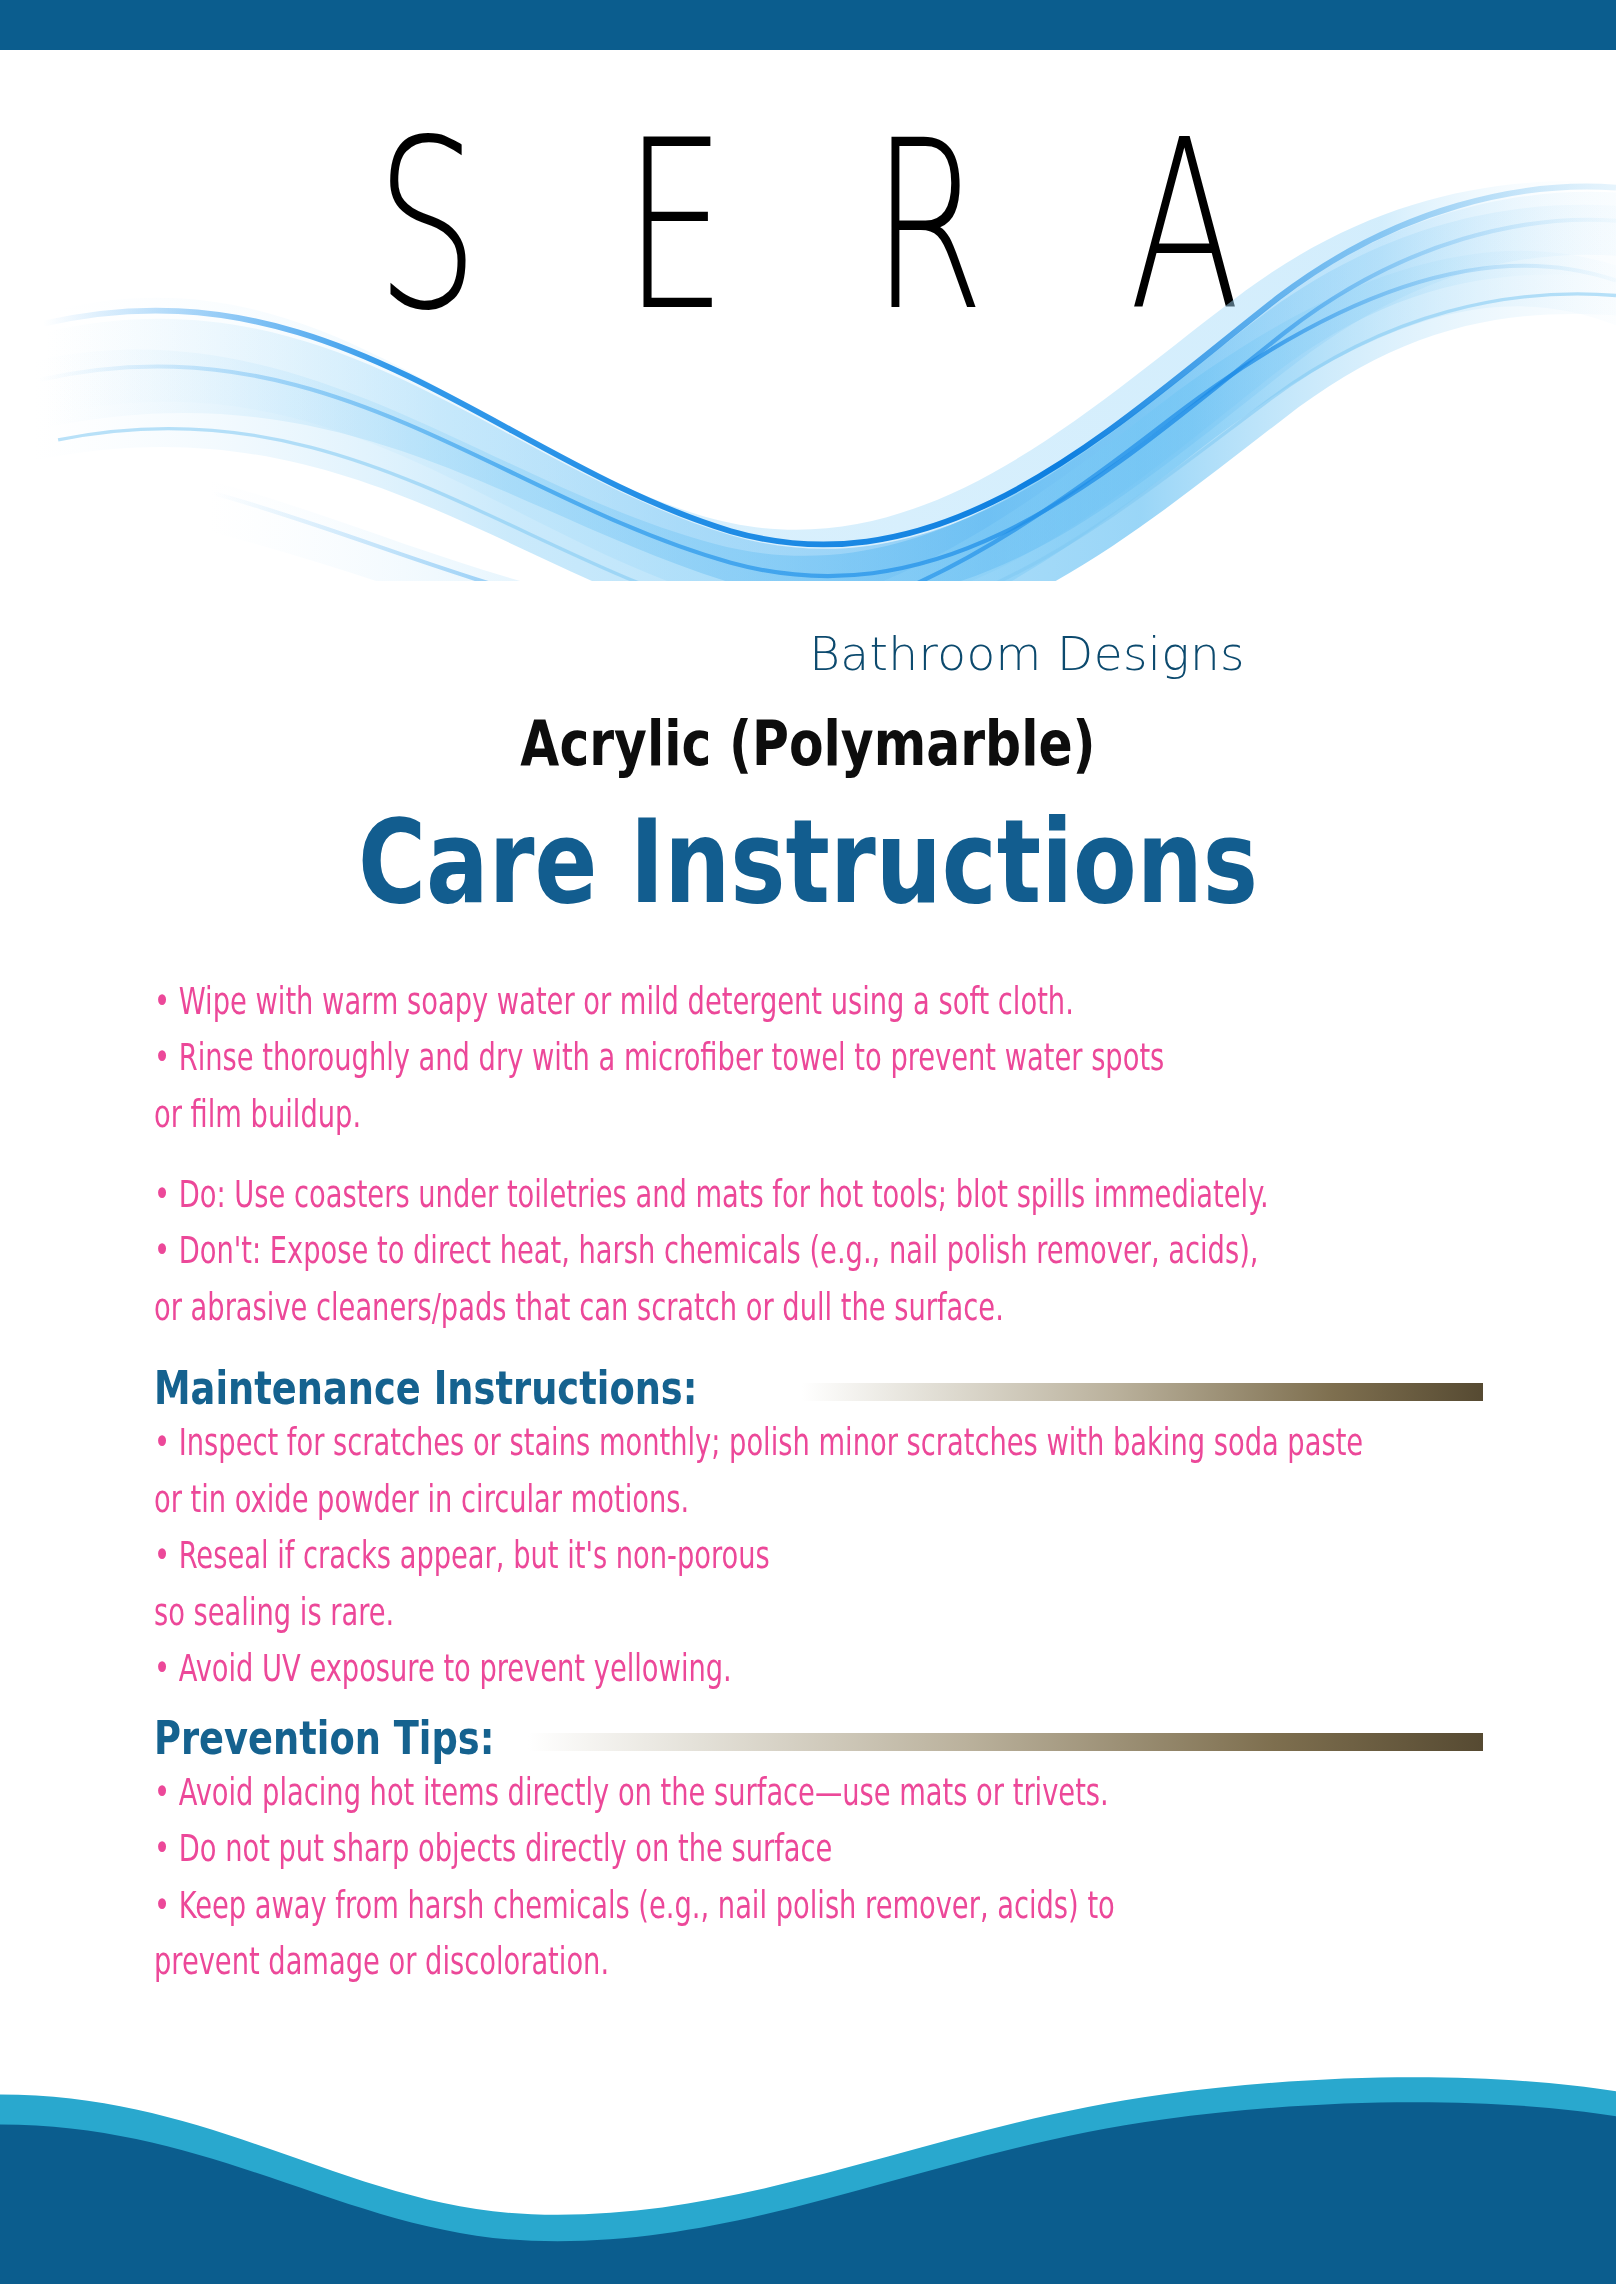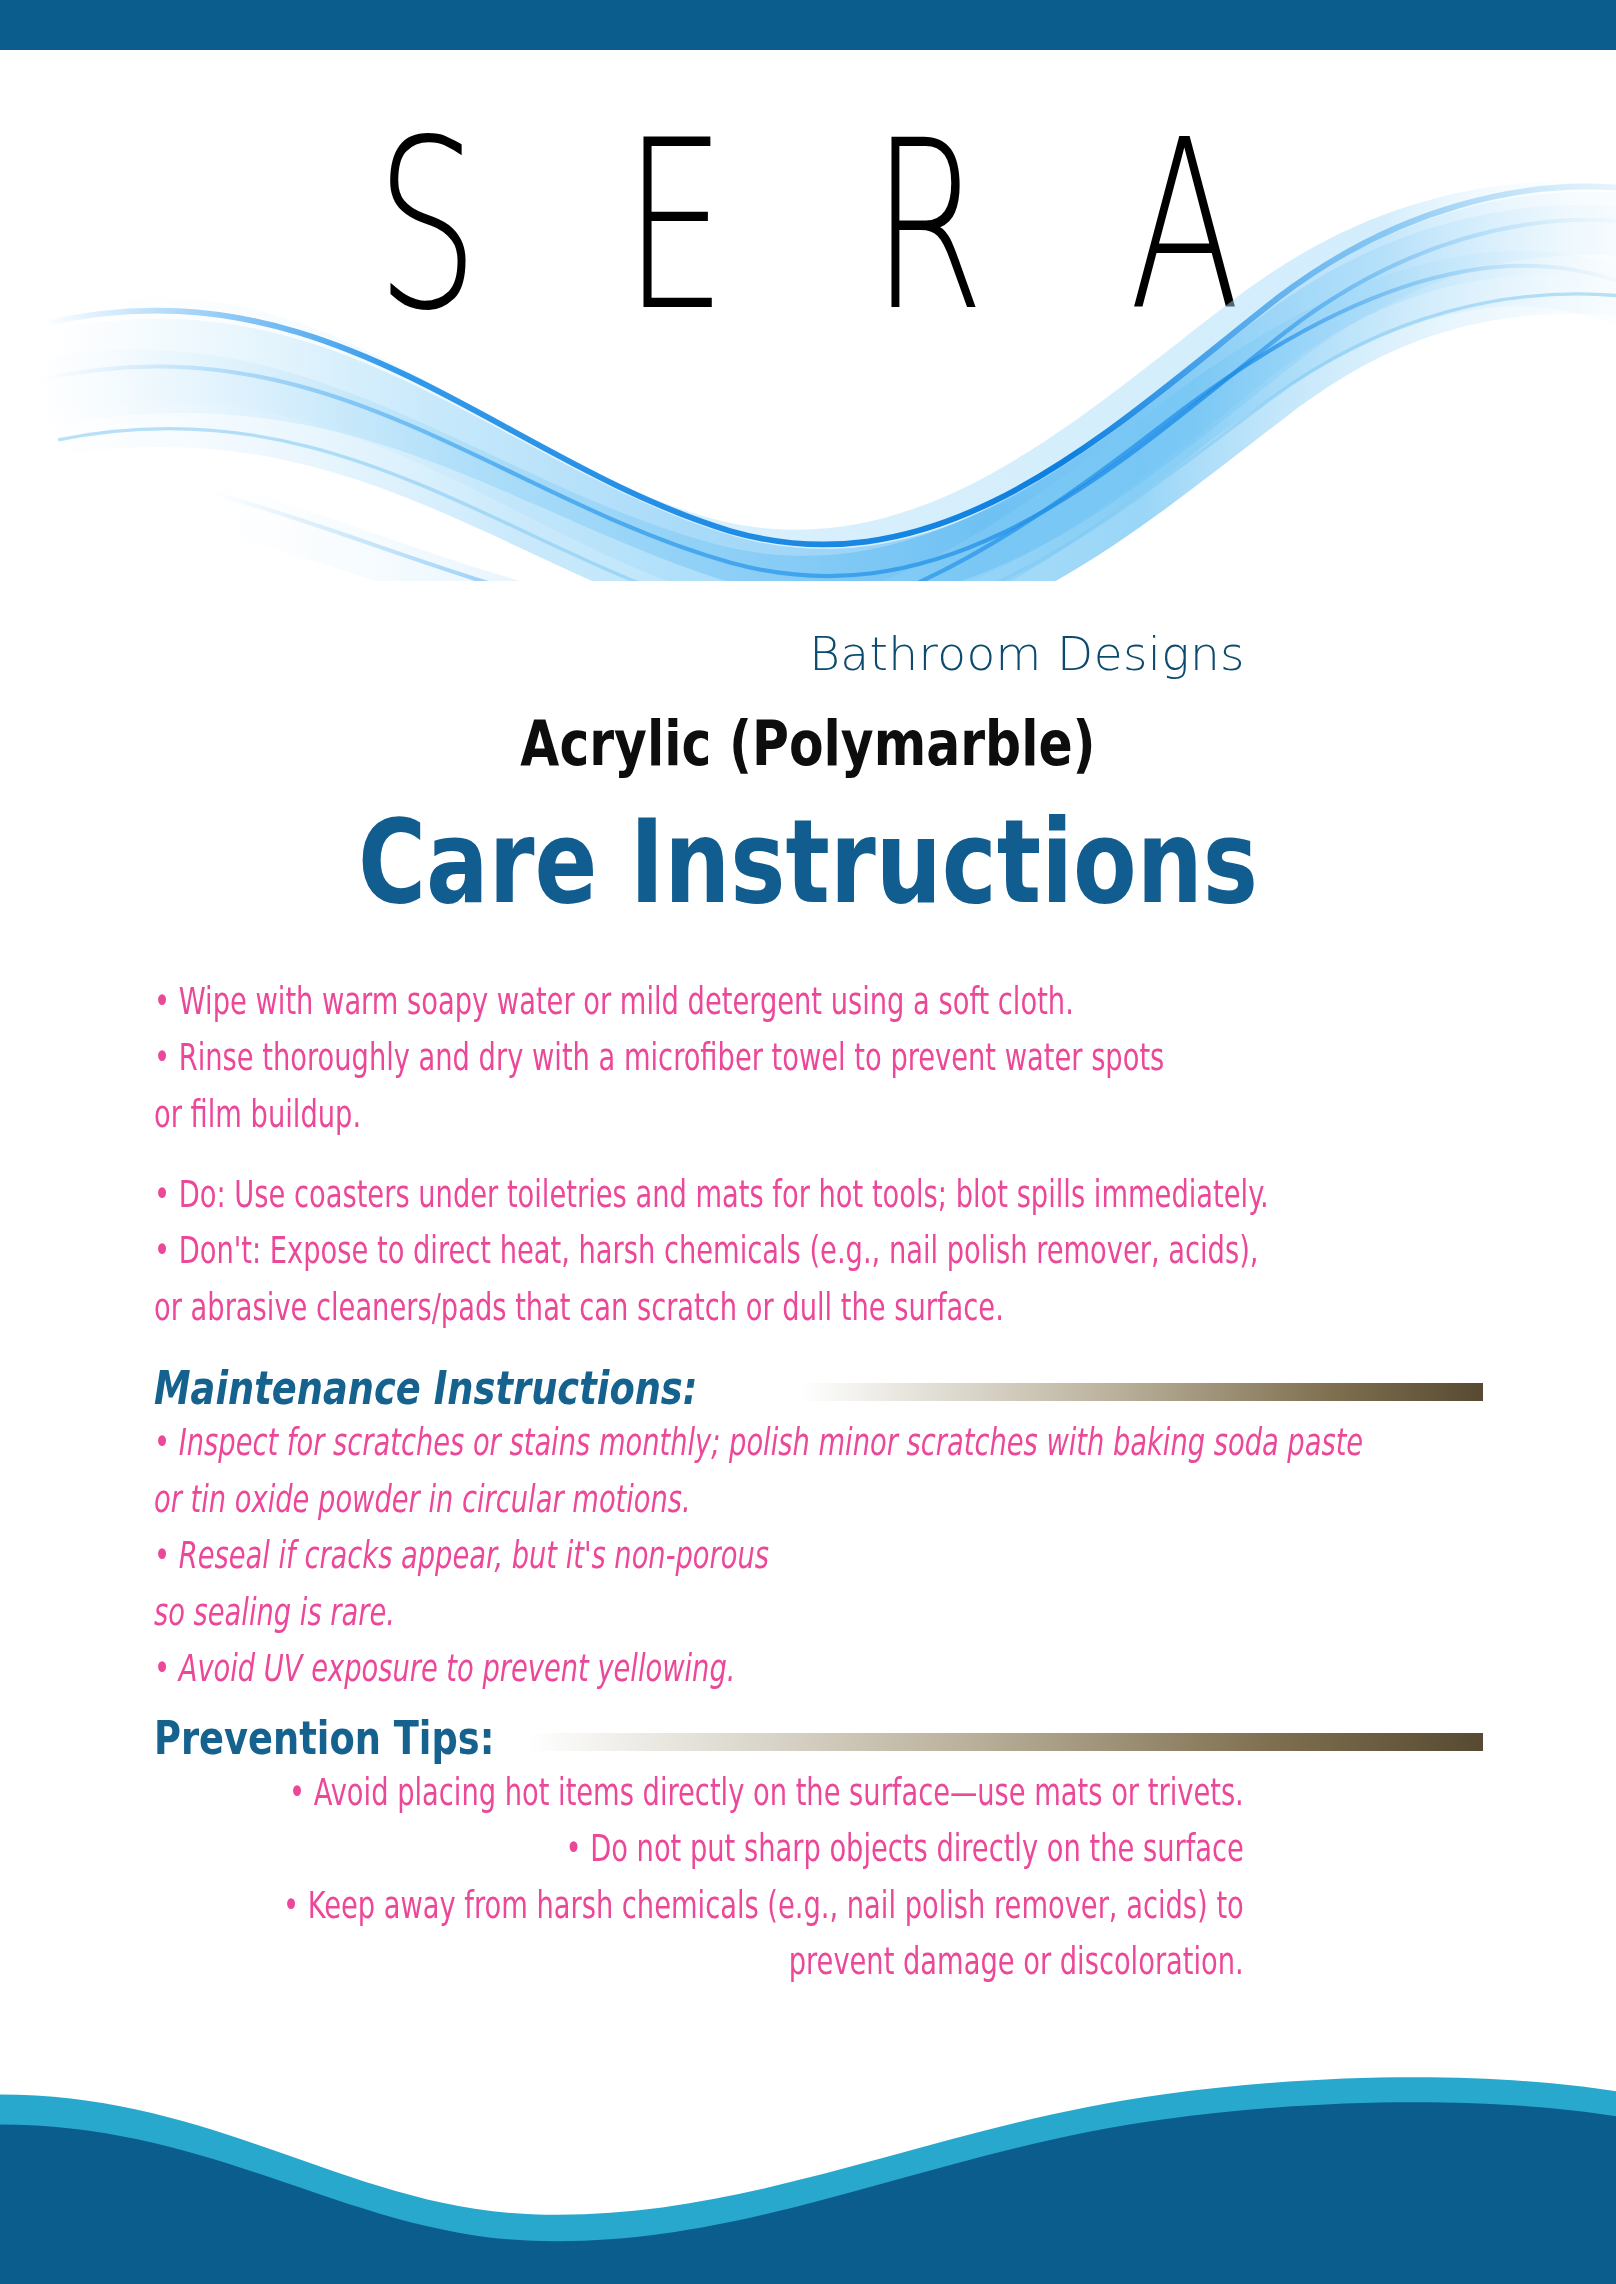--- a/index.html
+++ b/index.html
@@ -148,22 +148,22 @@
     line-height: 1.48;
   }
   .bullets p {
     margin: 0 0 1.7px 0;
     white-space: nowrap;
     transform: scaleX(0.82);
     transform-origin: 0% 50%;
   }
   .sec-daily   { margin-bottom: 25px; }
   .sec-dos     { margin-bottom: 25px; }
-  .sec-maint   { margin-bottom: 13.3px; font-style: italic; }
-  .sec-prev    { margin-bottom: 0; text-align: right; }
+  .sec-maint   { margin-bottom: 13.3px; }
+  .sec-prev    { margin-bottom: 0; }
 
   
   .footer-wave {
     position: absolute;
     left: 0;
     bottom: 0;
     width: 1616px;
     height: 241px;
   }
 </style>

